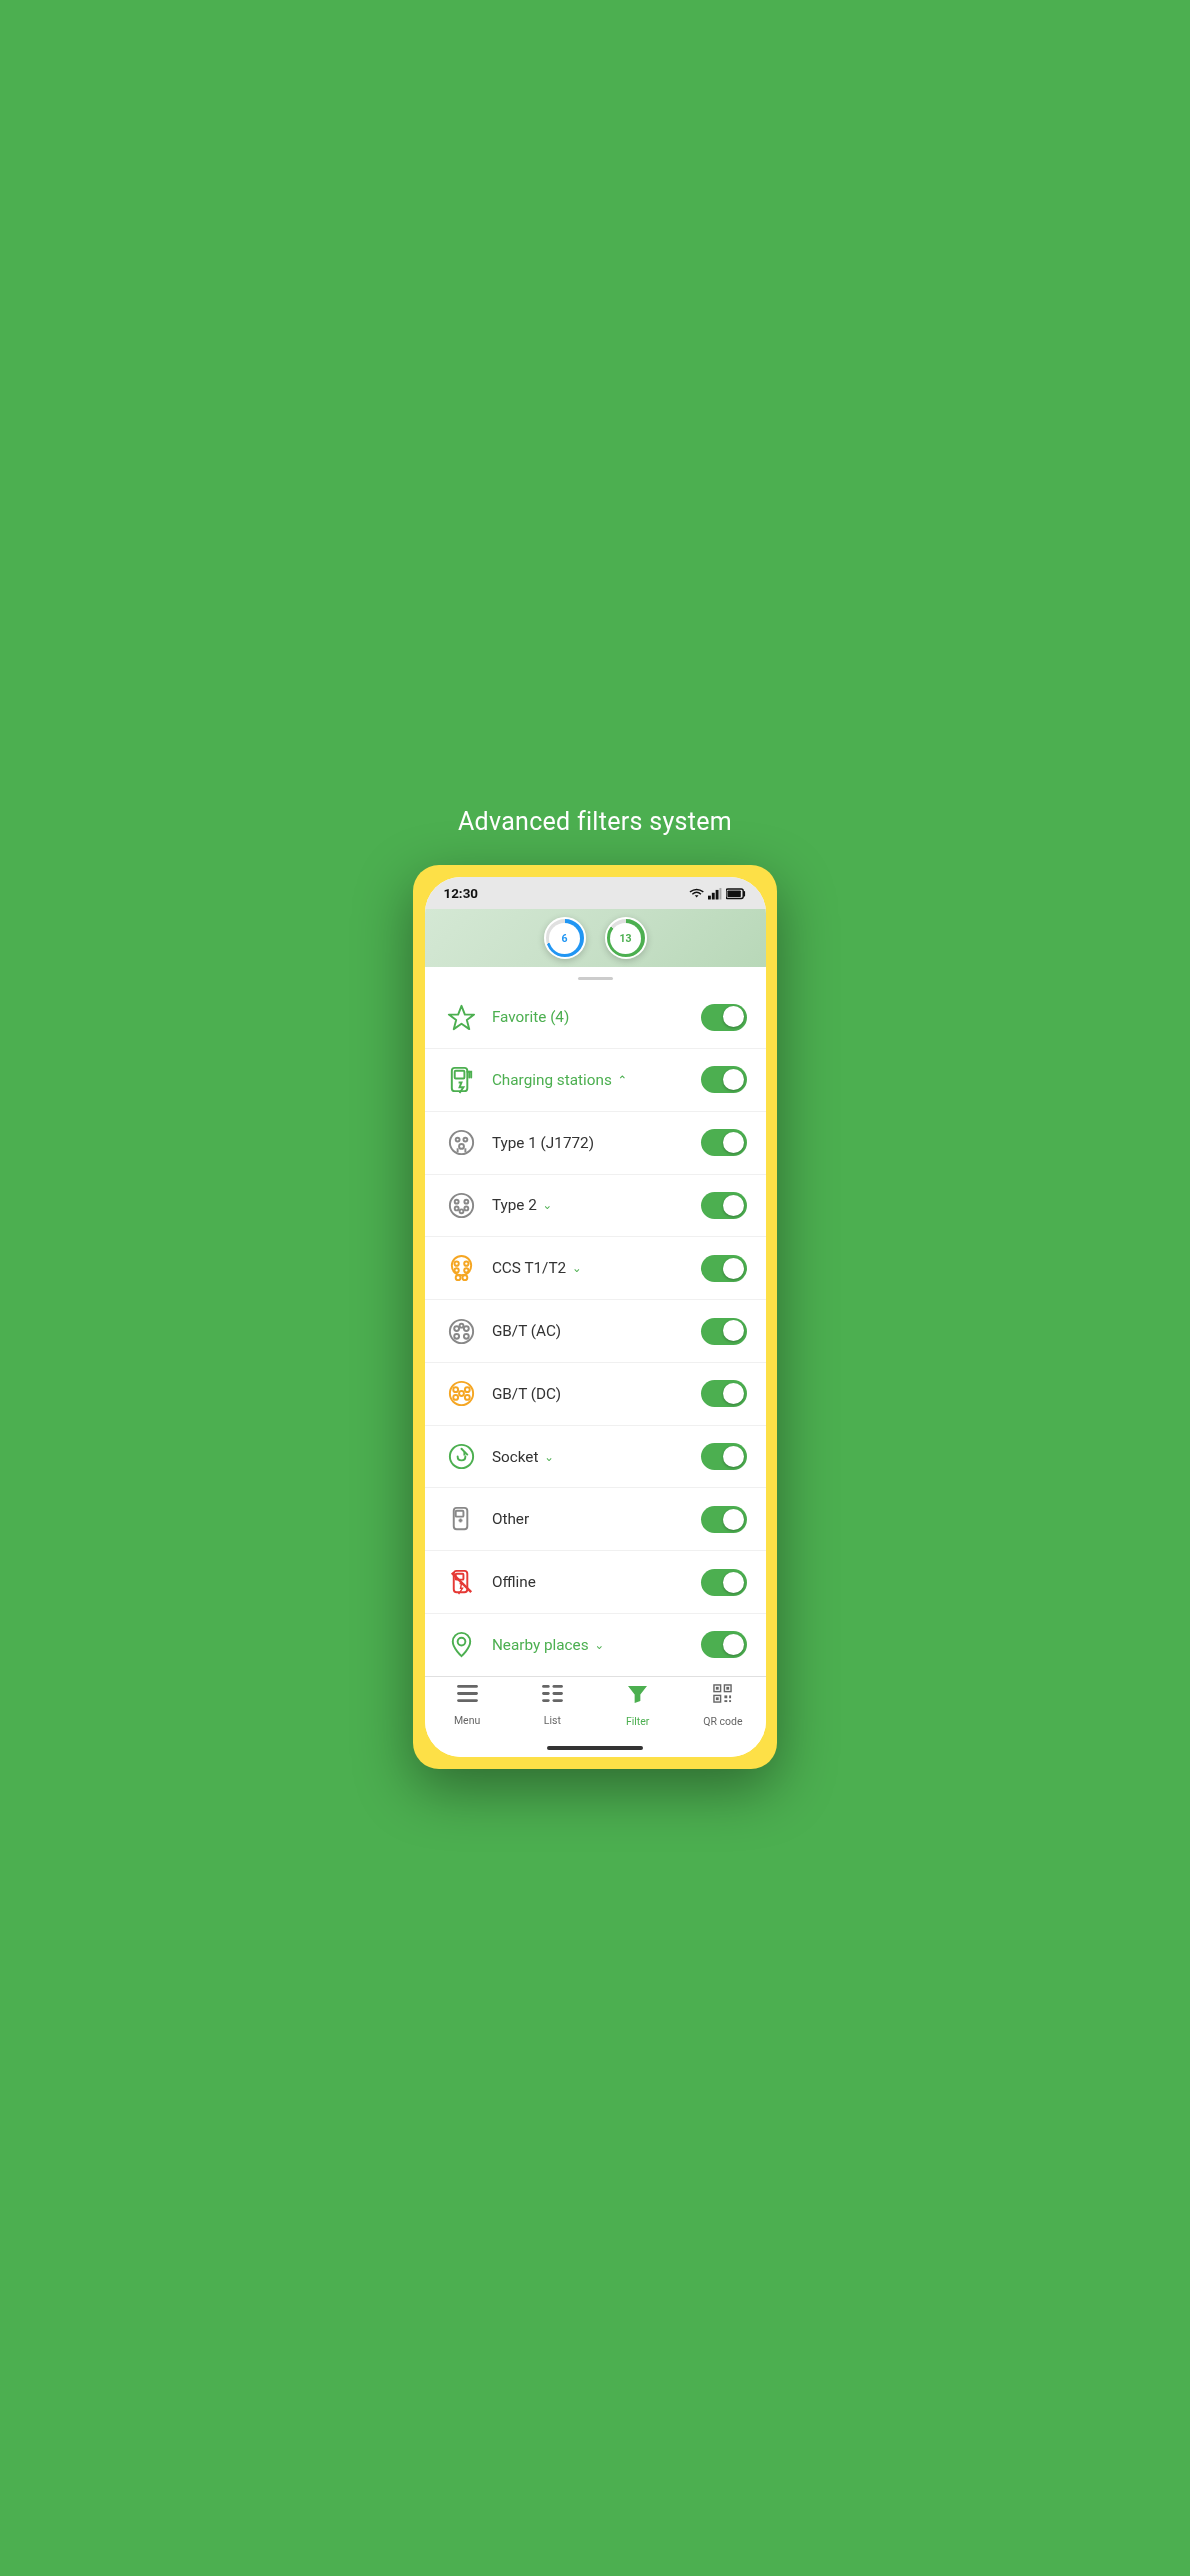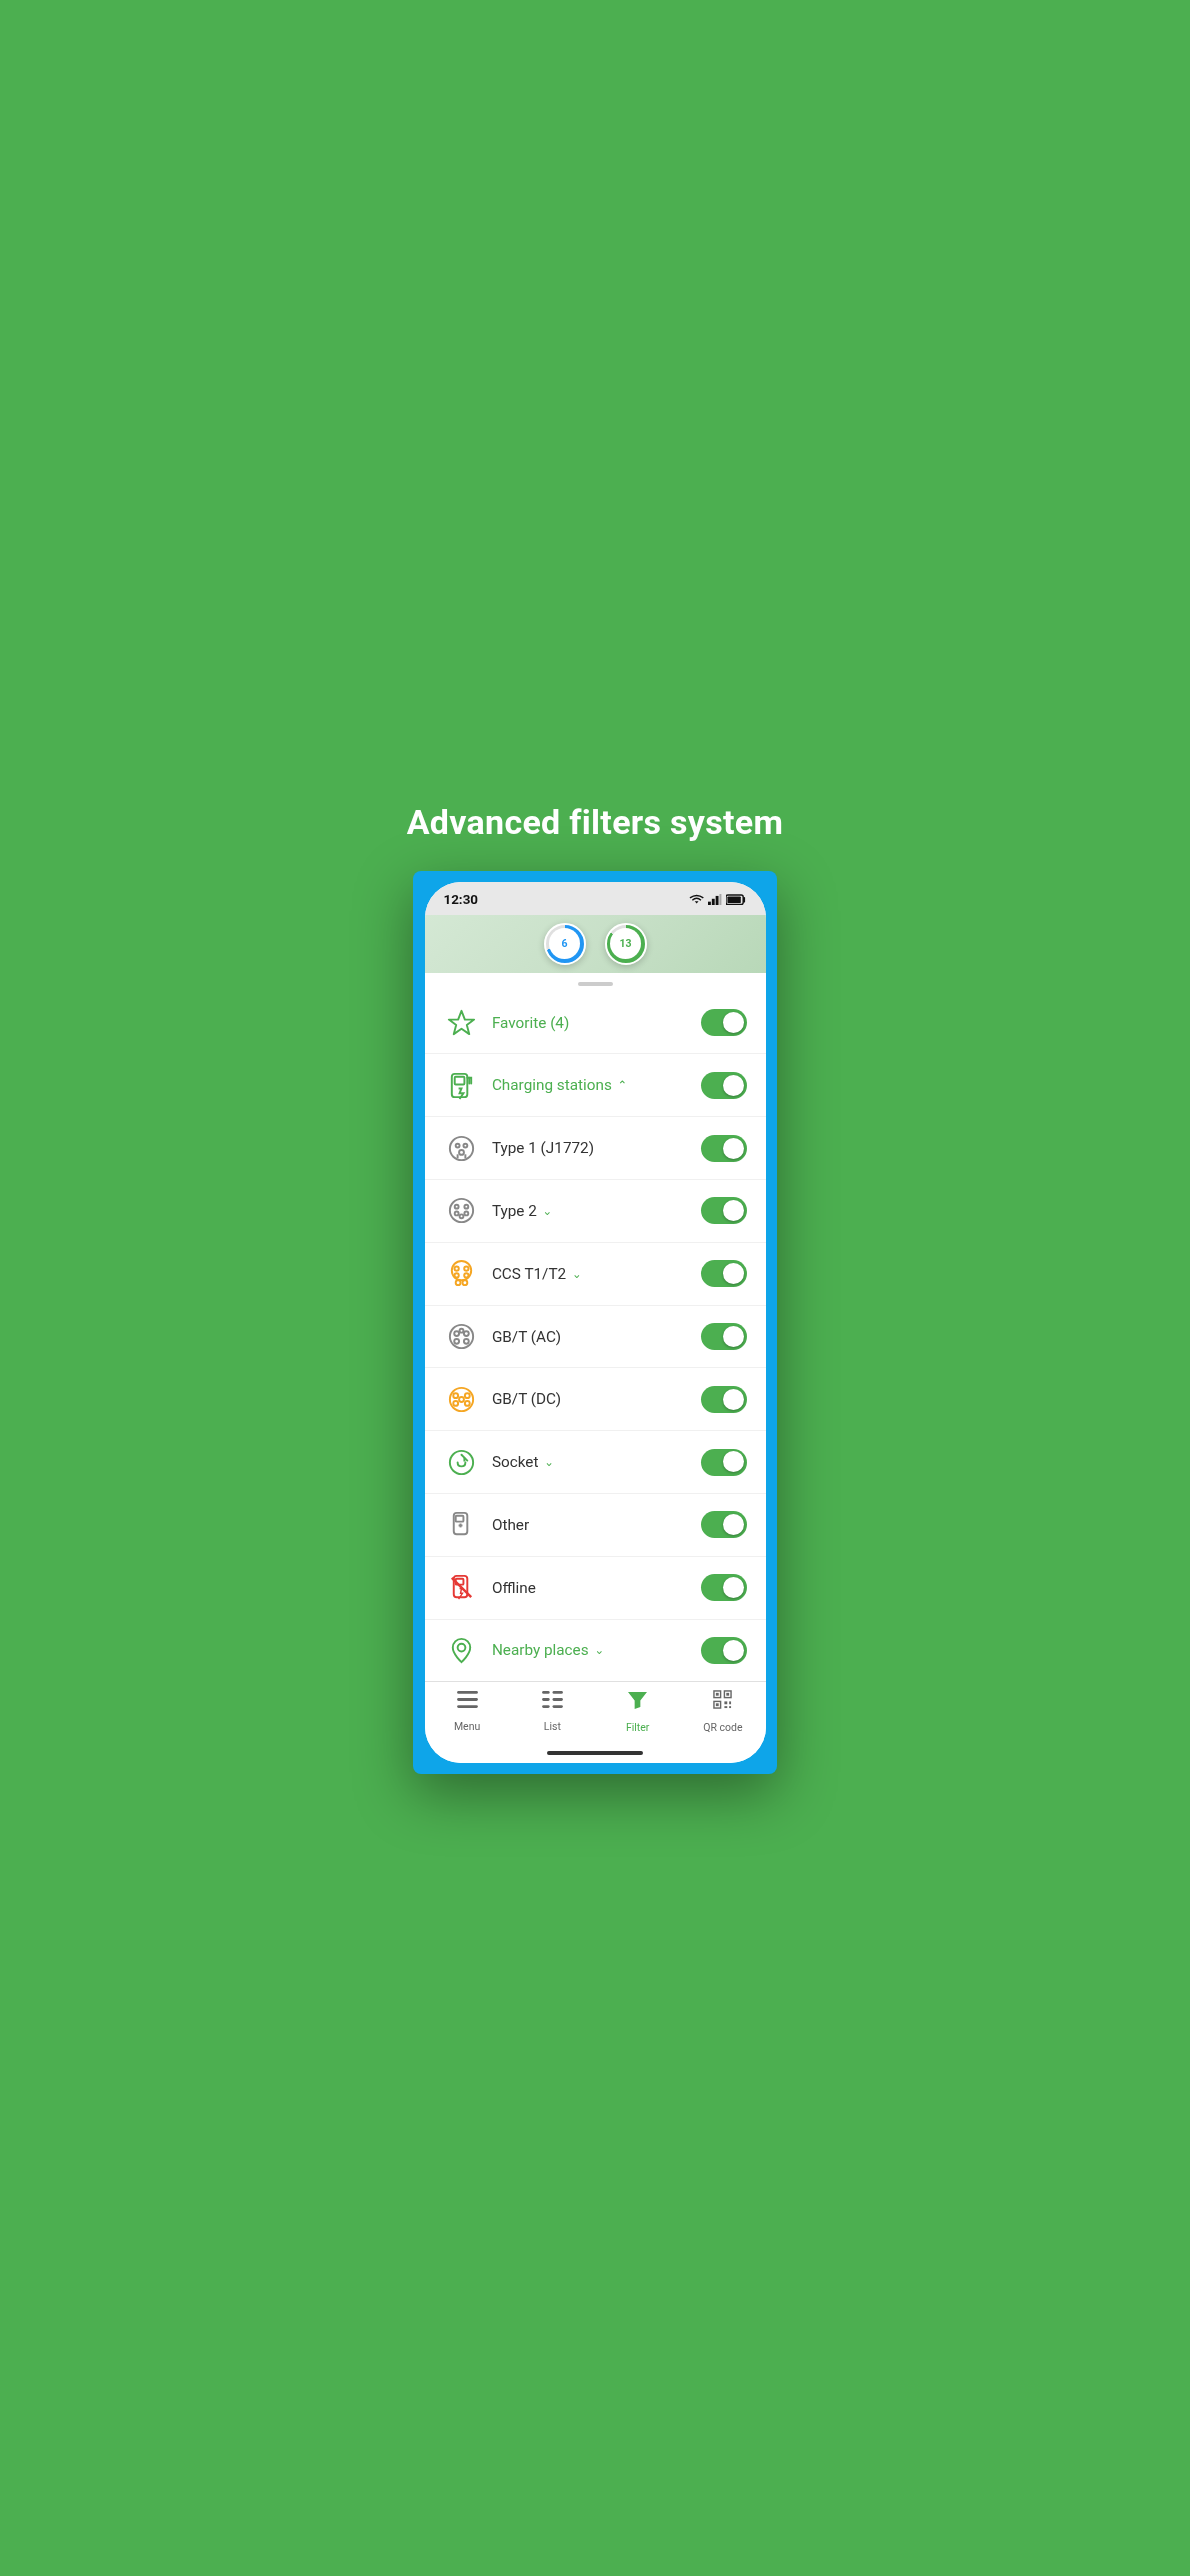--- a/index.html
+++ b/index.html
@@ -14,31 +14,31 @@
       padding: 19px 0;
     }
     .outer-wrapper {
       width: 403px;
       display: flex;
       flex-direction: column;
       align-items: center;
     }
     .page-title {
       color: white;
-      font-size: 34px;
-      font-weight: 700;
+      font-size: 25px;
+      font-weight: 400;
       text-align: center;
       margin-bottom: 29px;
       letter-spacing: 0.3px;
     }
     
     .phone-frame {
       width: 364px;
-      background: #0ea5e9;
-      border-radius: 8px;
+      background: #fde047;
+      border-radius: 26px;
       padding: 11.5px;
       box-shadow: 0 19px 58px rgba(0,0,0,0.4);
       position: relative;
     }
     .phone-inner {
       background: #fff;
       border-radius: 36px;
       overflow: hidden;
       position: relative;
     }

